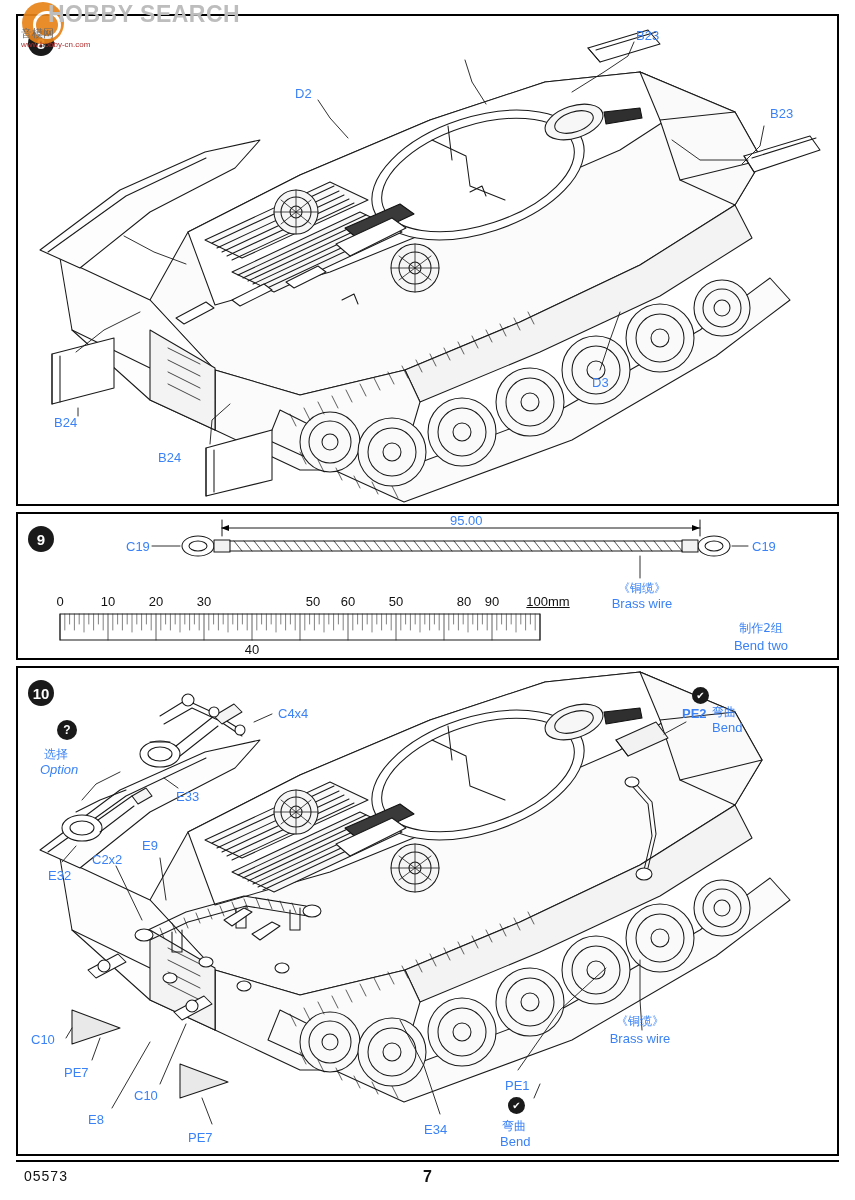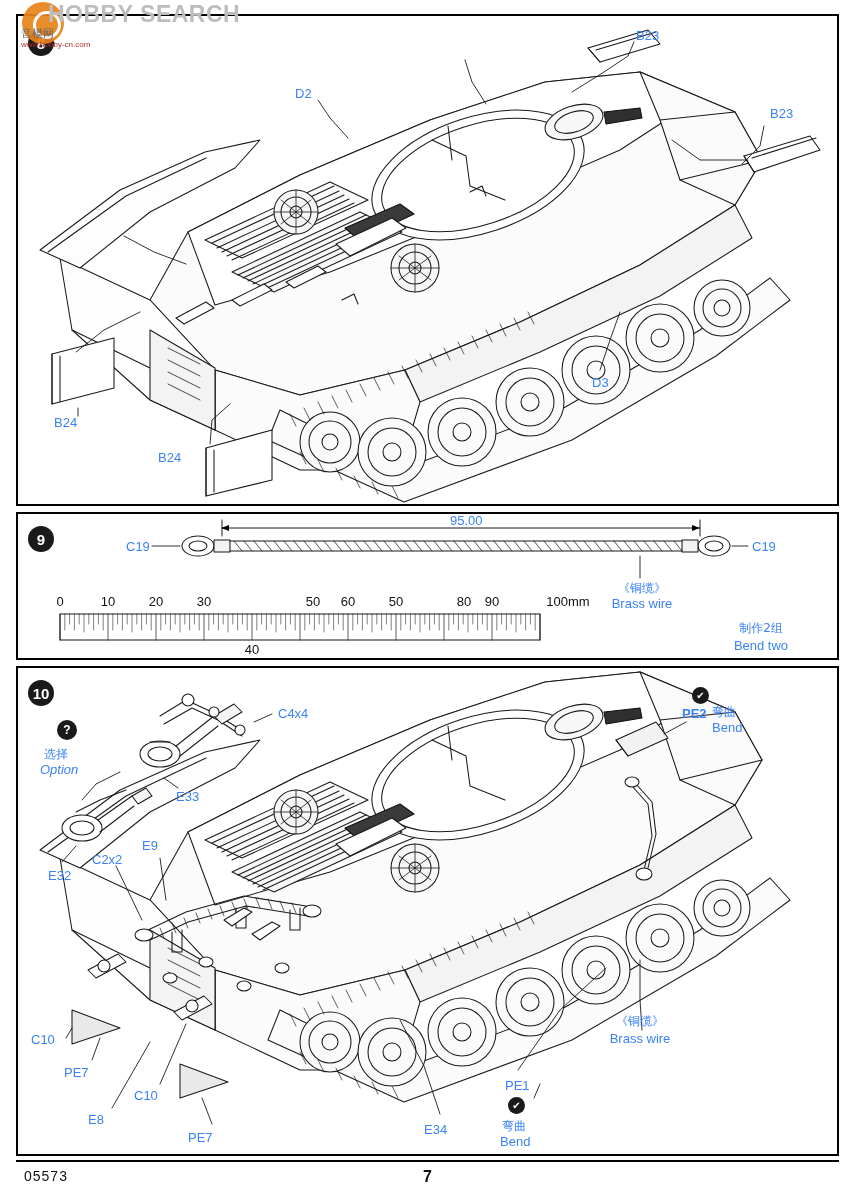--- a/index.html
+++ b/index.html
@@ -819,21 +819,21 @@
     <div class="ruler-num" style="left:8px;">0</div>
     <div class="ruler-num" style="left:56px;">10</div>
     <div class="ruler-num" style="left:104px;">20</div>
     <div class="ruler-num" style="left:152px;">30</div>
     <div class="ruler-num" style="left:200px;margin-top:48px;">40</div>
     <div class="ruler-num" style="left:261px;">50</div>
     <div class="ruler-num" style="left:296px;text-align:center;">60</div>
     <div class="ruler-num" style="left:344px;">50</div>
     <div class="ruler-num" style="left:412px;">80</div>
     <div class="ruler-num" style="left:440px;">90</div>
-    <div class="ruler-num" style="left:516px;">100mm</div>
+    <div class="ruler-num" style="left:496px;text-decoration:underline;">100mm</div>
   </div>
 
   <div class="lbl" style="left:278px;  top:706px;">C4x4</div>
   <div class="lbl" style="left:176px;  top:789px;">E33</div>
   <div class="lbl" style="left:48px;   top:868px;">E32</div>
   <div class="lbl" style="left:92px;   top:852px;text-align:right;">C2x2</div>
   <div class="lbl" style="left:142px;  top:838px;">E9</div>
   <div class="lbl" style="left:31px;   top:1032px;">C10</div>
   <div class="lbl" style="left:64px;   top:1065px;">PE7</div>
   <div class="lbl" style="left:88px;   top:1112px;">E8</div>

